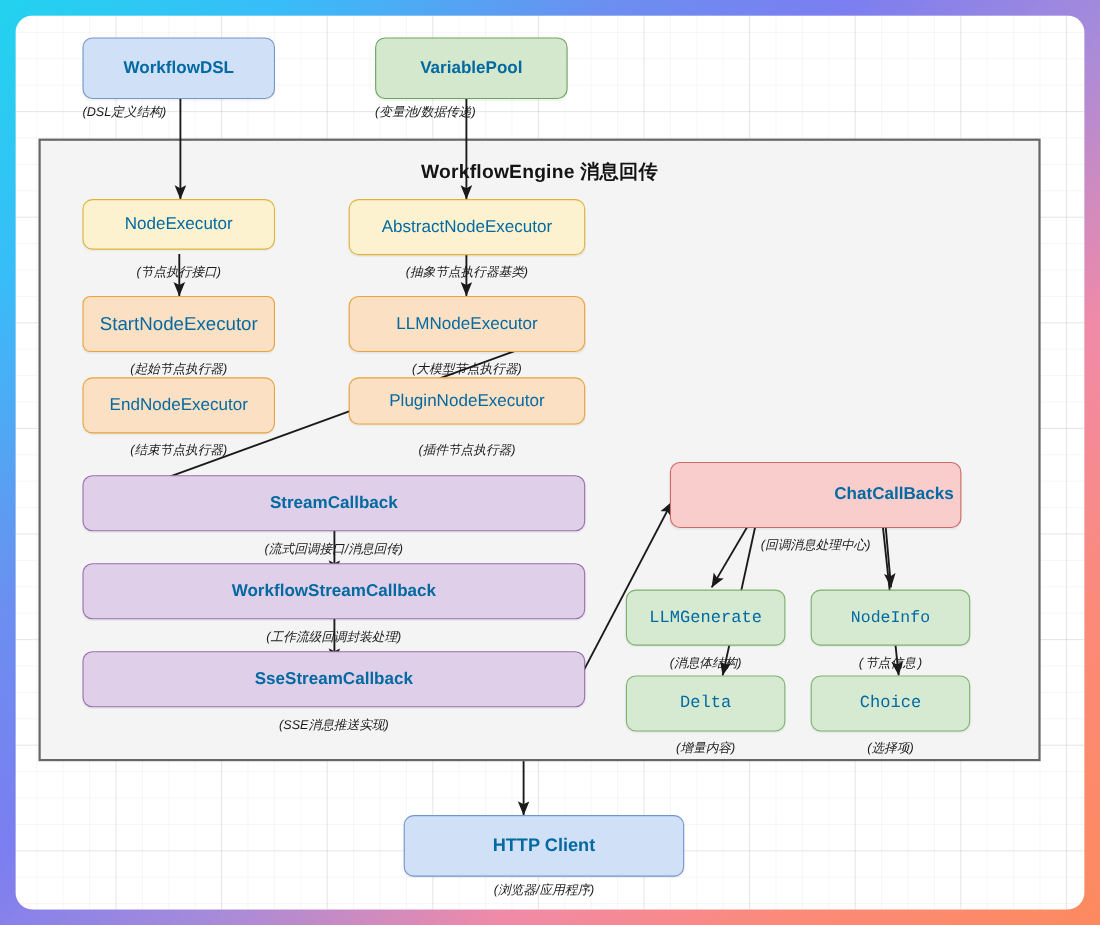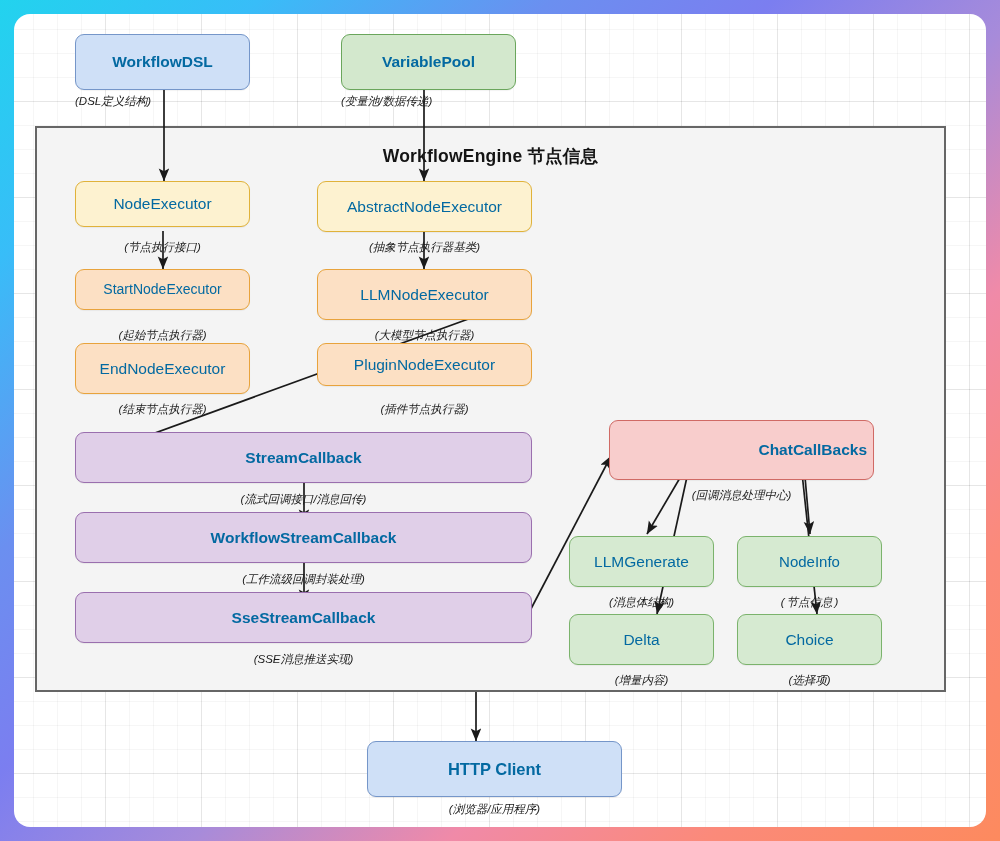--- a/index.html
+++ b/index.html
@@ -76,41 +76,41 @@
   }
   .node.bold { font-weight: bold; }
   .node .lbl { padding: 0 6px; }
 
   .blue   { background: #cfe0f7; border-color: #7596c9; }
   .green  { background: #d3e8cd; border-color: #6aa65c; }
   .yellow { background: #fdf2d0; border-color: #e0b23a; }
   .orange { background: #fce0c4; border-color: #e8a33c; }
   .purple { background: #e0cfe8; border-color: #9a6fae; }
   .red    { background: #f8cdcc; border-color: #d06a65; justify-content: flex-end; }
-  .green2 { background: #d6ead1; border-color: #7bb36c; }
+  .green2 { background: #d6ead1; border-color: #7bb36c; font-family: Liberation Mono, monospace; }
 
   .caption {
     position: absolute;
     font-size: 11.5px;
     font-style: italic;
     color: #1a1a1a;
     text-align: center;
     white-space: nowrap;
     font-family: "Liberation Sans", "DejaVu Sans", sans-serif;
   }
 </style>
 </head>
 <body>
 
 <div id="frame">
   <div id="canvas">
     <div class="stage">
 
       <div class="engine">
-        <div class="engine-title">WorkflowEngine 节点信息</div>
+        <div class="engine-title">WorkflowEngine 消息回传</div>
       </div>
 
       <svg class="edges" viewBox="0 0 972 813" xmlns="http://www.w3.org/2000/svg">
         <defs>
           <marker id="ah" markerWidth="9" markerHeight="9" refX="7.4" refY="3.1" orient="auto" markerUnits="strokeWidth">
             <path d="M0,0 L7.6,3.1 L0,6.2 L1.6,3.1 z" fill="#1a1a1a"></path>
           </marker>
         </defs>
         <g stroke="#1a1a1a" stroke-width="1.7" fill="none" marker-end="url(#ah)">
 
@@ -155,21 +155,21 @@
       <div class="node yellow" style="left:61px; top:167px; width:175px; height:46px; font-size:15.5px;">
         <span class="lbl">NodeExecutor</span>
       </div>
       <div class="caption" style="left:61px; top:226px; width:175px;">(节点执行接口)</div>
 
       <div class="node yellow" style="left:303px; top:167px; width:215px; height:51px; font-size:15.5px;">
         <span class="lbl">AbstractNodeExecutor</span>
       </div>
       <div class="caption" style="left:303px; top:226px; width:215px;">(抽象节点执行器基类)</div>
 
-      <div class="node orange" style="left:61px; top:255px; width:175px; height:41px; font-size:14px;">
+      <div class="node orange" style="left:61px; top:255px; width:175px; height:51px; font-size:17px;border-radius:7px;">
         <span class="lbl">StartNodeExecutor</span>
       </div>
       <div class="caption" style="left:61px; top:314px; width:175px;">(起始节点执行器)</div>
 
       <div class="node orange" style="left:303px; top:255px; width:215px; height:51px; font-size:15.5px;">
         <span class="lbl">LLMNodeExecutor</span>
       </div>
       <div class="caption" style="left:303px; top:314px; width:215px;">(大模型节点执行器)</div>
 
       <div class="node orange" style="left:61px; top:329px; width:175px; height:51px; font-size:15.5px;">

